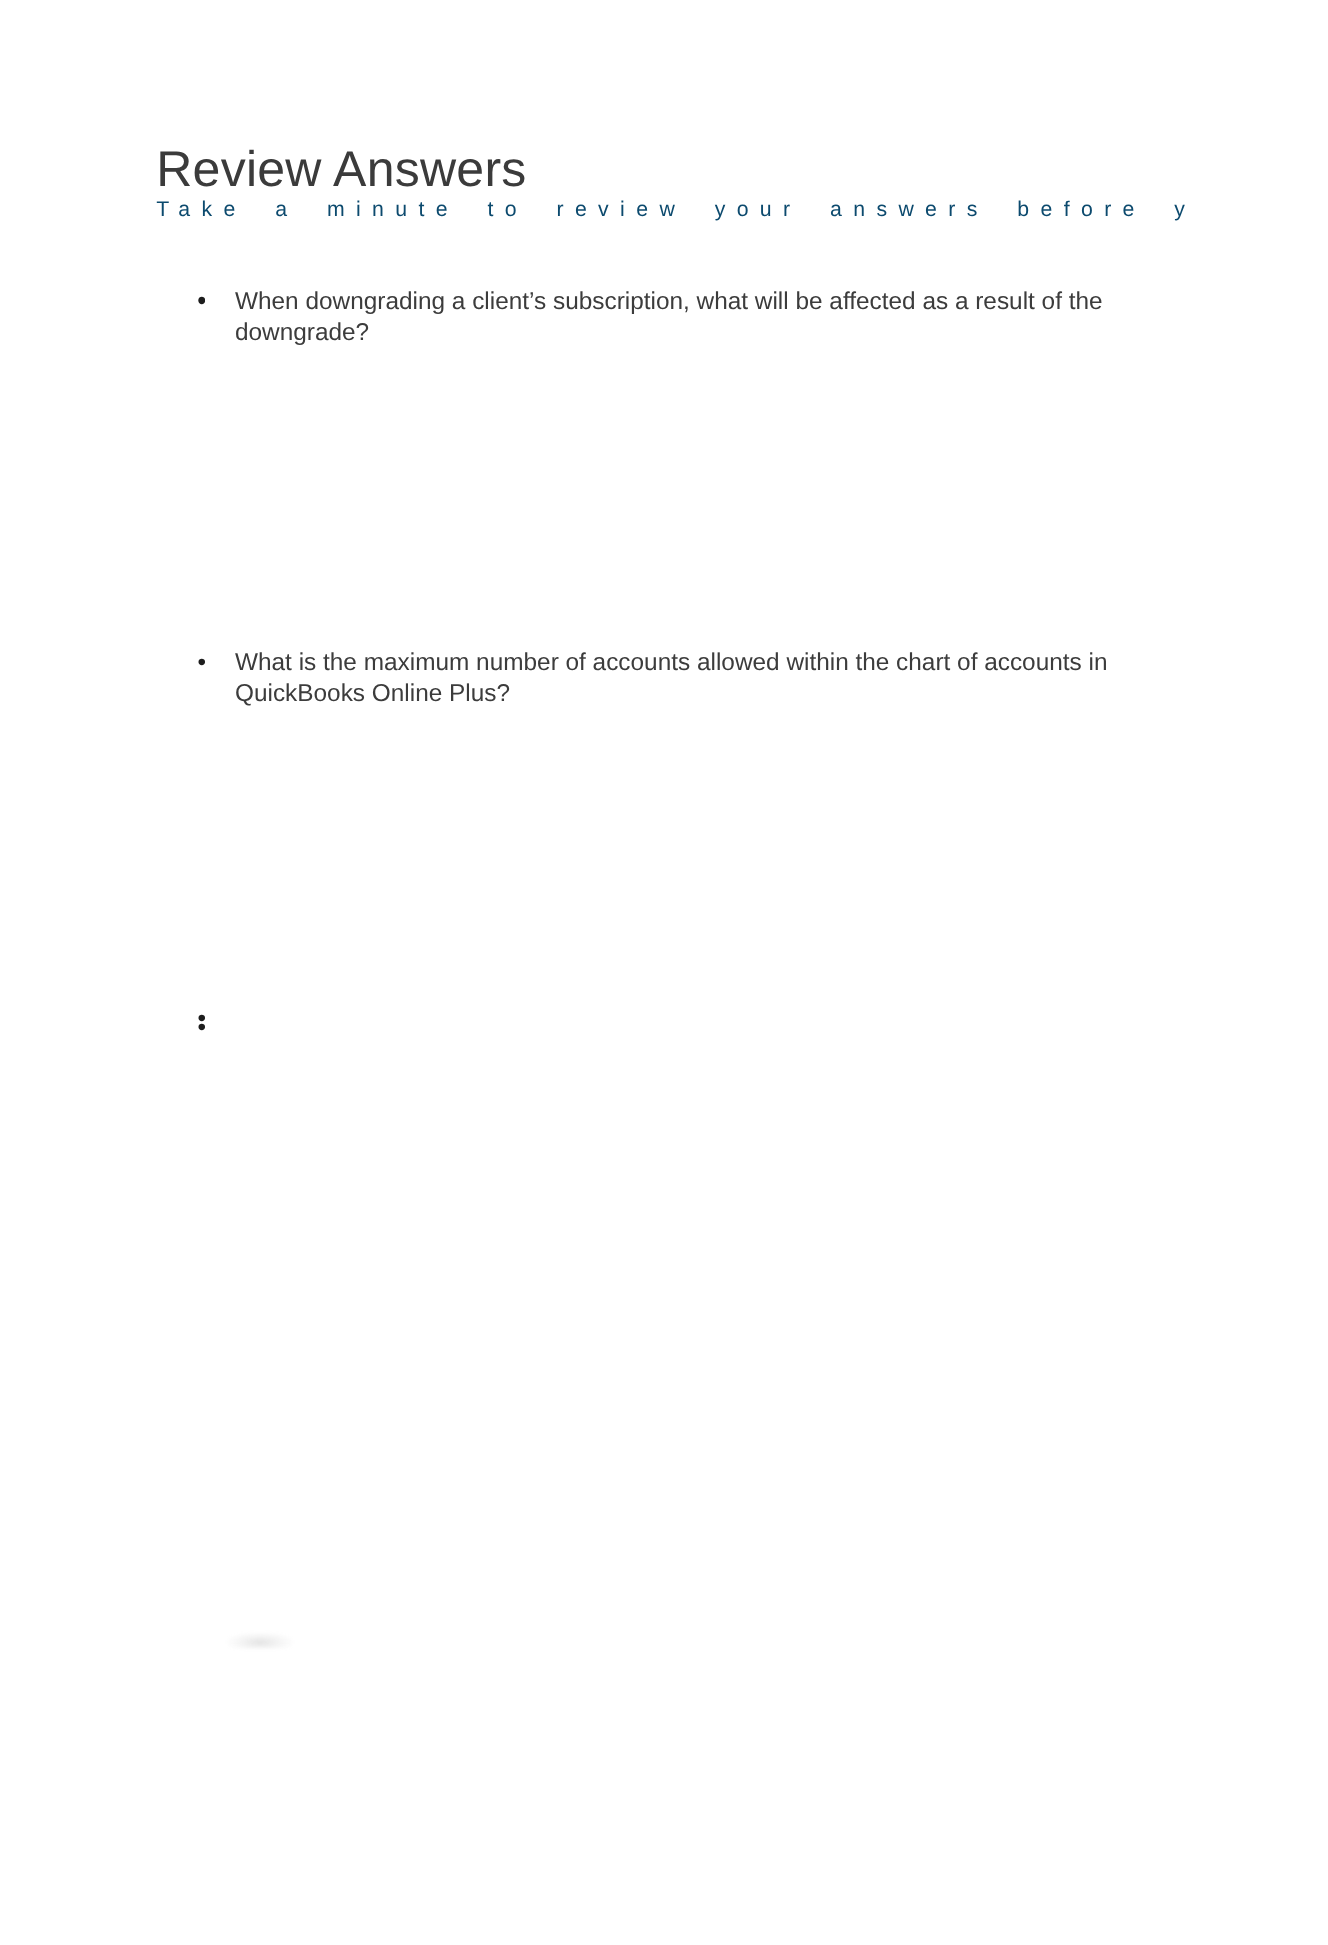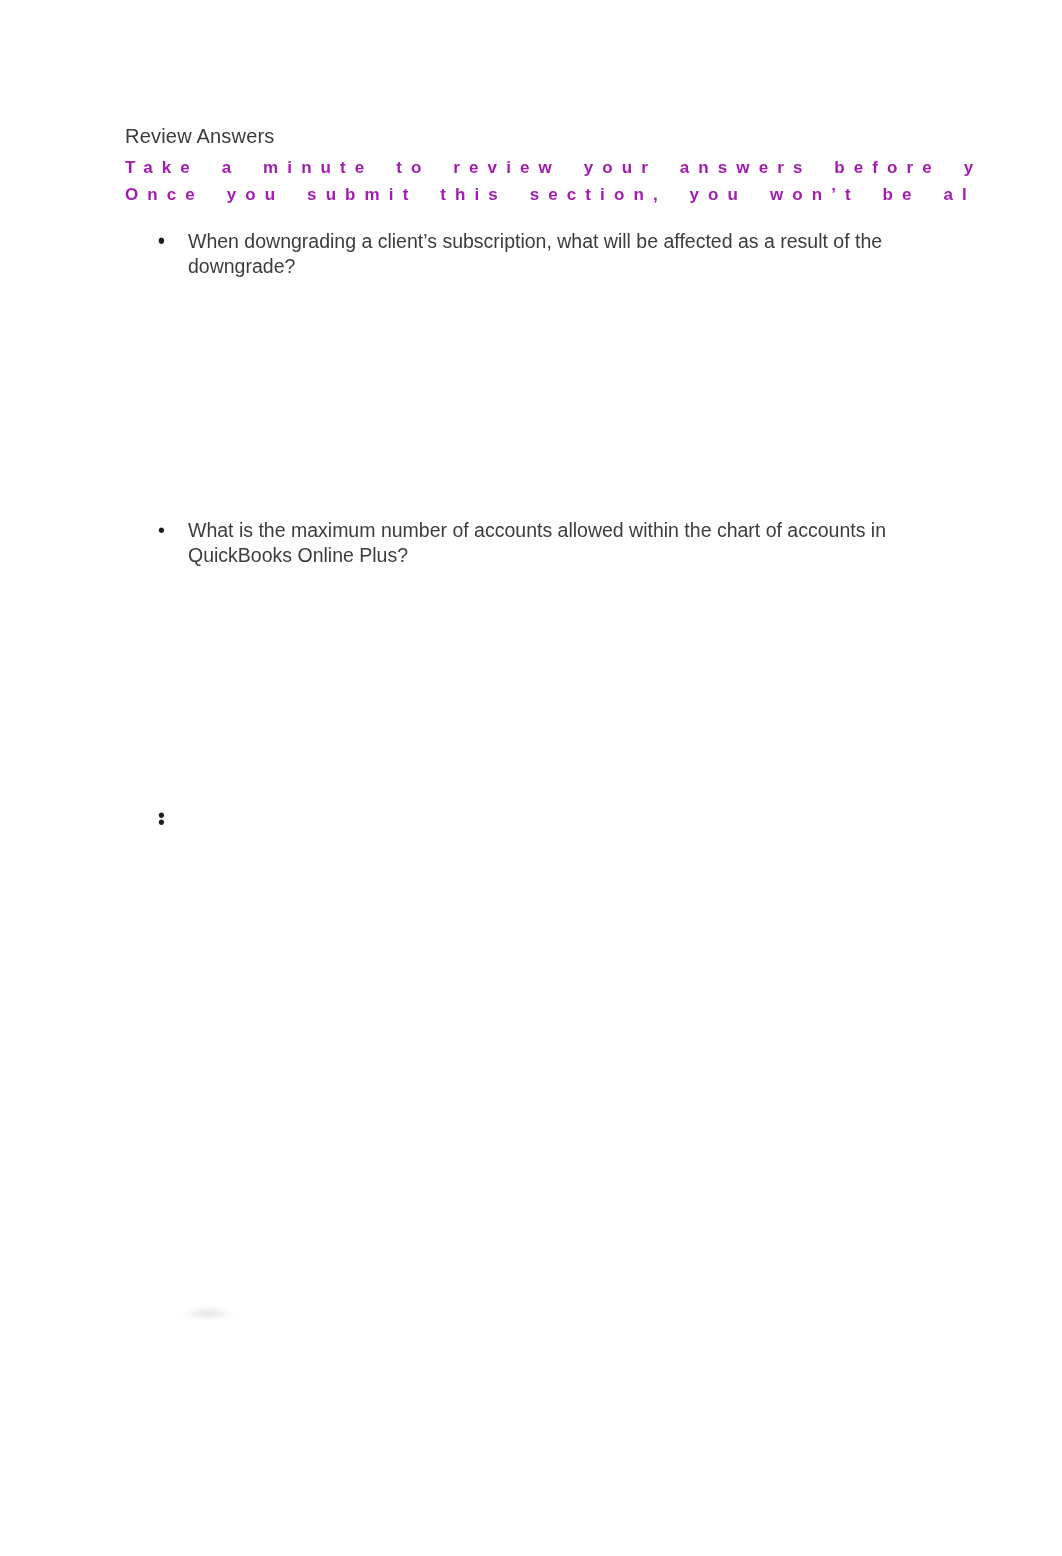--- a/index.html
+++ b/index.html
@@ -21,36 +21,35 @@
 
   
   .doc-header {
     position: absolute;
     left: 125px;
     top: 118px;
     width: 937px;      
   }
 
   .doc-title {
-    font-size: 20px;
+    font-size: 40px;
     line-height: 36px;
     font-weight: 400;
     color: #3b3b3b;
     letter-spacing: 0.2px;
     margin: 0;
     white-space: nowrap;
   }
 
   .doc-subtitle {
     margin: 0;
     padding: 0;
-    color: #a21caf;
+    color: #0c4a6e;
     font-size: 17px;
     line-height: 27px;
-    font-weight: bold;
   }
 
   .doc-subtitle .sub-line {
     display: block;
     white-space: nowrap;
     letter-spacing: 9.1px;
     word-spacing: 9px;
     overflow: hidden;
   }
 
@@ -113,21 +112,20 @@
 </head>
 <body>
 
 <div class="page">
 
   <div class="doc-header">
     <h1 class="doc-title">Review Answers</h1>
 
     <div class="doc-subtitle">
       <span class="sub-line">Take a minute to review your answers before y</span>
-      <span class="sub-line">Once you submit this section, you won’t be al</span>
     </div>
   </div>
 
   <ul class="question-list">
 
     <li class="q-item gap-label">
       <span class="bullet">•</span>
     </li>
 
     <li class="q-item gap-tight">

